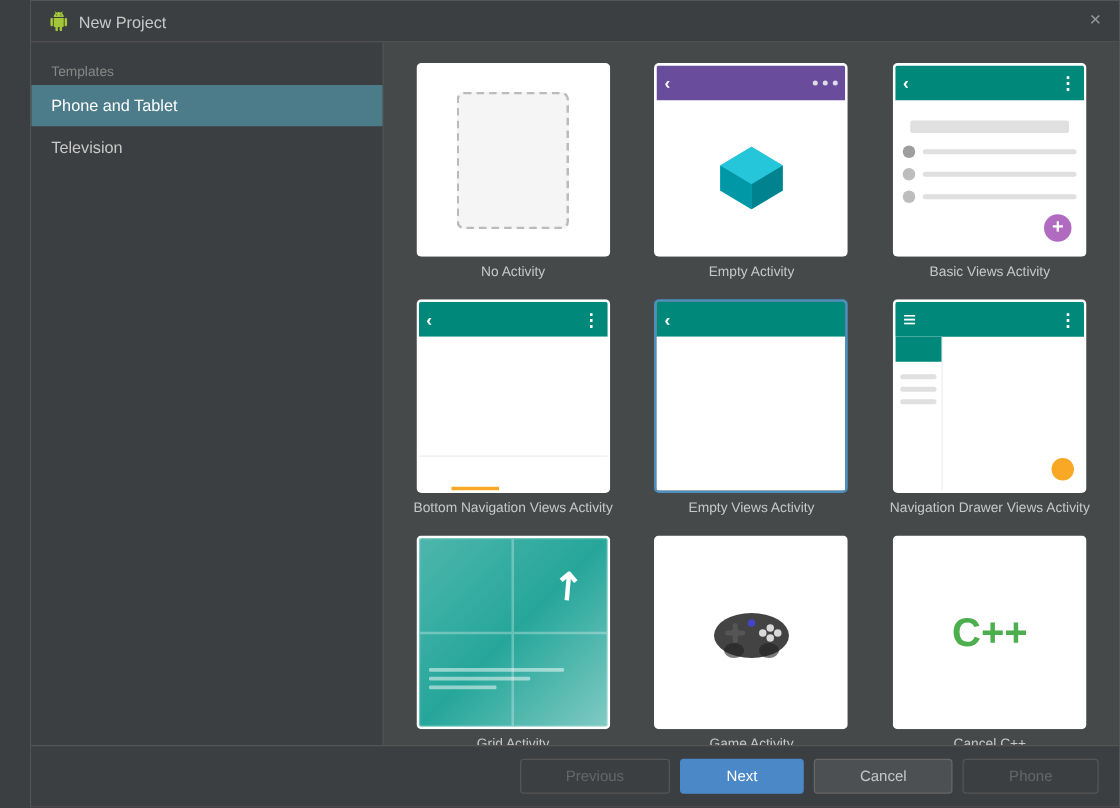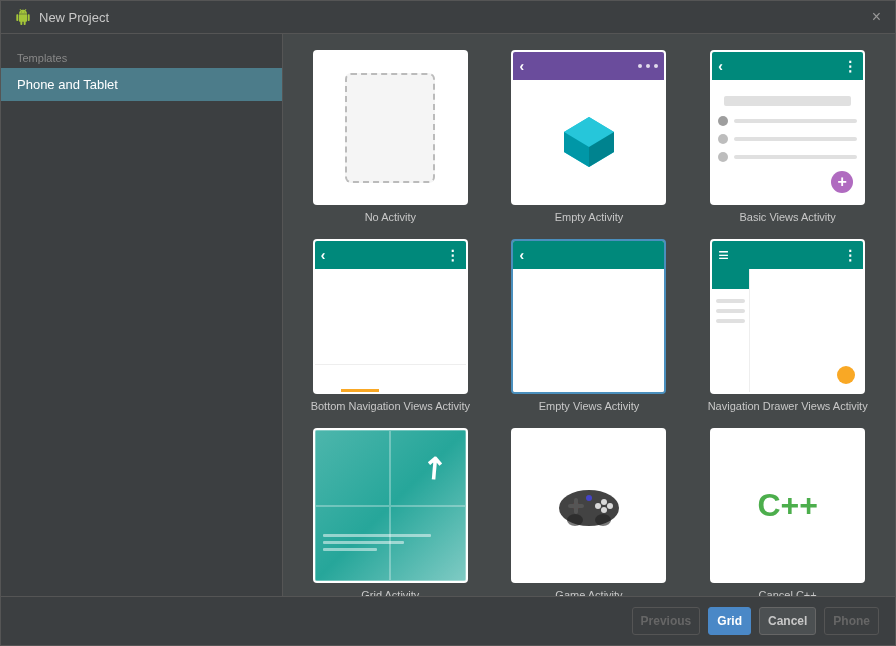--- a/index.html
+++ b/index.html
@@ -12,20 +12,21 @@
       align-items: center;
       justify-content: center;
     }
     .dialog {
       width: 896px;
       height: 646px;
       background: #3c3f41;
       display: flex;
       flex-direction: column;
       border: 1px solid #555;
+      margin-left: 24px;
     }
     .title-bar {
       background: #3c3f41;
       display: flex;
       align-items: center;
       justify-content: space-between;
       padding: 8px 14px;
       border-bottom: 1px solid #555;
       flex-shrink: 0;
     }
@@ -312,28 +313,27 @@
       border-top: 1px solid #555;
       padding: 10px 16px;
       display: flex;
       align-items: center;
       justify-content: flex-end;
       gap: 8px;
       background: #3c3f41;
       flex-shrink: 0;
     }
     .btn {
-      padding: 6px 8px;
+      padding: 6px 36px;
       font-size: 12px;
       border-radius: 3px;
       cursor: pointer;
       border: 1px solid #666;
       background: #4c5052;
       color: #c8c8c8;
-      font-weight: bold;
     }
     .btn-primary {
       background: #4a88c7;
       color: #fff;
       border-color: #4a88c7;
     }
     .btn-disabled {
       color: #666;
       background: #3c3f41;
       border-color: #555;
@@ -360,20 +360,21 @@
       <span class="title-text">New Project</span>
     </div>
     <button class="close-btn">×</button>
   </div>
 
   <div class="main-content">
 
     <div class="sidebar">
       <div class="sidebar-section-label">Templates</div>
       <div class="sidebar-item active">Phone and Tablet</div>
+      <div class="sidebar-item">Television</div>
     </div>
 
     <div class="content-area">
       <div class="templates-grid">
 
         <div class="template-item">
           <div class="template-thumb">
             <div class="no-activity-thumb"></div>
           </div>
           <div class="template-label">No Activity</div>
@@ -537,17 +538,17 @@
           </div>
           <div class="template-label">Cancel C++</div>
         </div>
 
       </div>
     </div>
   </div>
 
   <div class="footer">
     <button class="btn btn-disabled">Previous</button>
-    <button class="btn btn-primary">Grid</button>
+    <button class="btn btn-primary">Next</button>
     <button class="btn">Cancel</button>
     <button class="btn btn-disabled">Phone</button>
   </div>
 </div>
 
 </body></html>

